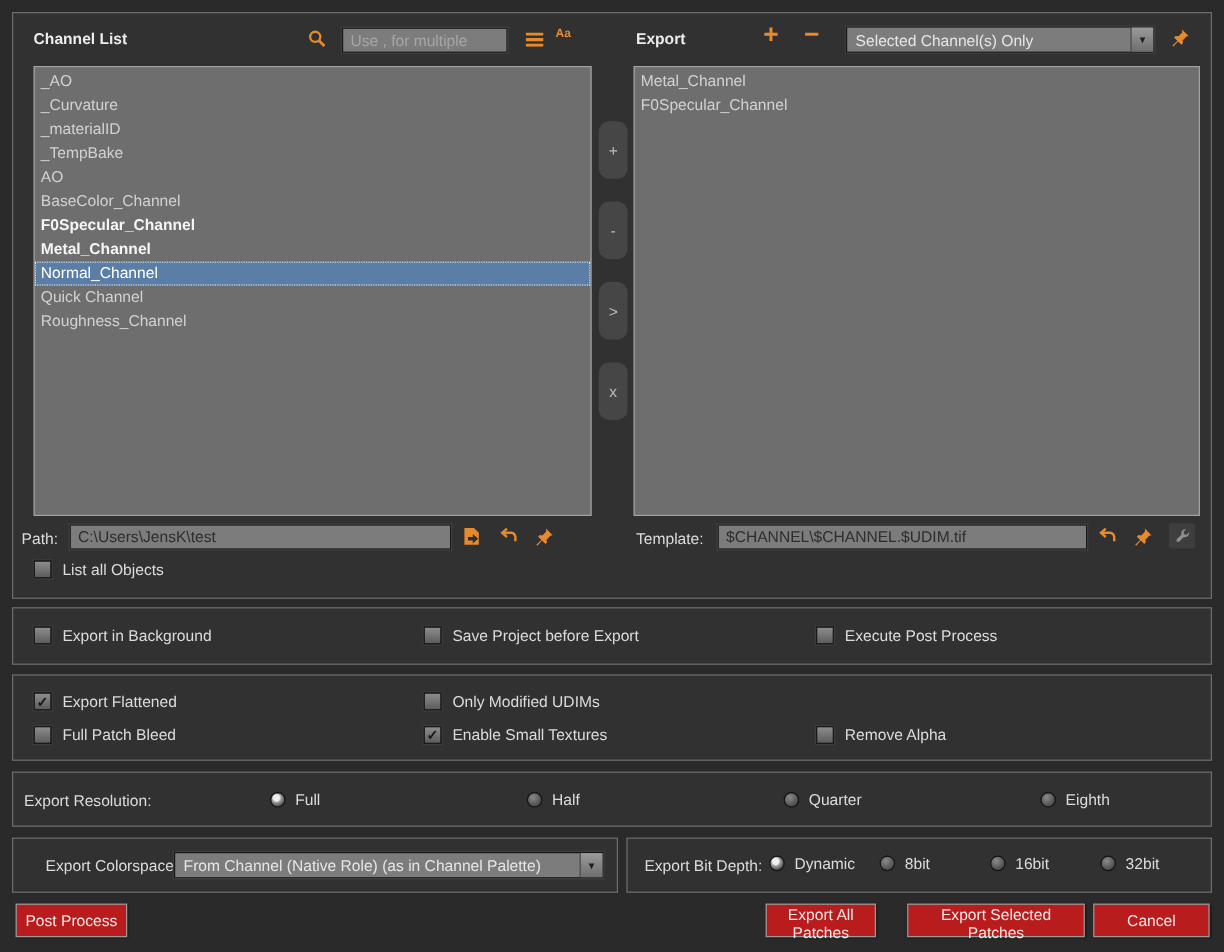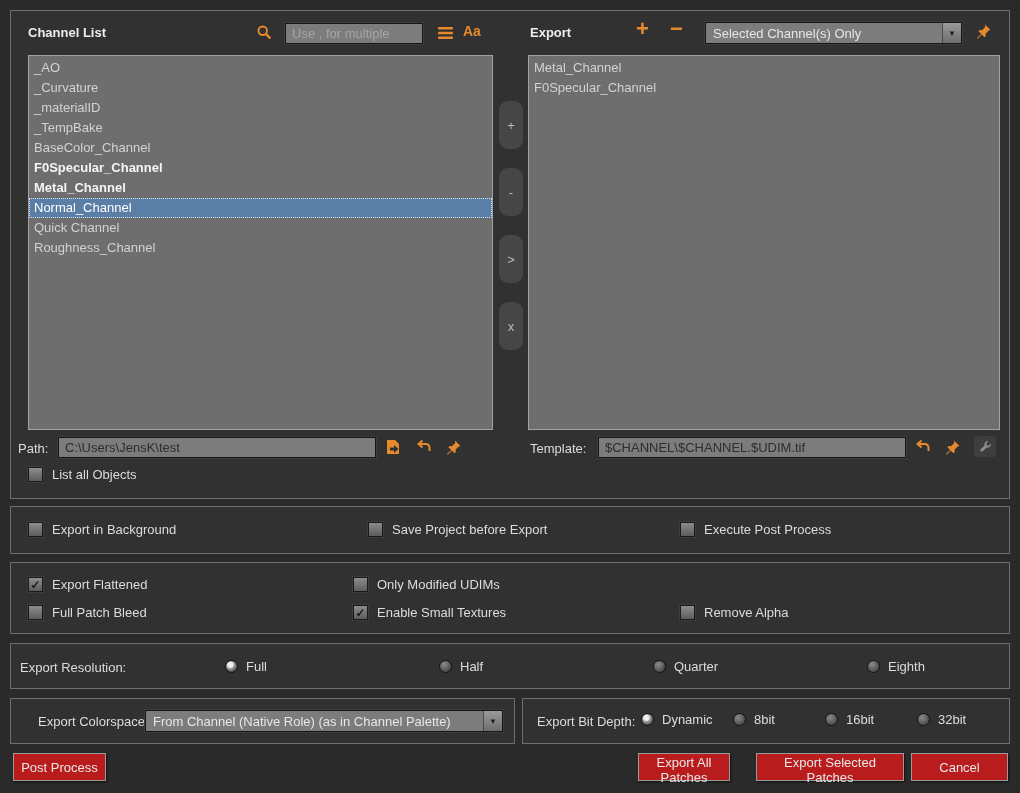--- a/index.html
+++ b/index.html
@@ -42,29 +42,29 @@
         border:1px solid #161616;display:flex;align-items:center;box-shadow:0 0 0 1px #3c3c3c;}
   .dropdown-text{flex:1;padding:0 7px;font-size:13px;color:#e6e6e6;white-space:nowrap;overflow:hidden;}
   .dropdown-arrow{width:18px;align-self:stretch;background:linear-gradient(180deg,#9a9a9a,#6e6e6e);
         border-left:1px solid #4a4a4a;display:flex;align-items:center;justify-content:center;
         font-size:8px;color:#1e1e1e;}
 
   .icon{position:absolute;display:flex;align-items:center;justify-content:center;}
   .glyph-orange{color:#e78a2e;font-weight:bold;}
   .plus-icon{left:636px;top:16px;font-size:22px;}
   .minus-icon{left:670px;top:16px;font-size:22px;}
-  .aa-icon{left:463px;top:23px;font-size:14px;}
+  .aa-icon{left:463px;top:23px;font-size:10px;}
   .tools-box{left:974px;top:436px;width:22px;height:21px;background:#3e3e3e;border-radius:3px;}
 
   .checkbox{position:absolute;display:flex;align-items:center;gap:9px;font-size:13px;color:#dcdcdc;white-space:nowrap;}
   .cb-box{width:15px;height:15px;box-sizing:border-box;background:linear-gradient(180deg,#8d8d8d,#5c5c5c);
         border:1px solid #1a1a1a;box-shadow:0 0 0 1px #3c3c3c;display:flex;align-items:center;
         justify-content:center;font-size:12px;font-weight:bold;color:#181818;}
   .cb-listall{left:28px;top:467px;}
-  .cb-g2-1{left:28px;top:522px;} .cb-g2-2{left:353px;top:522px;margin-left:15px;} .cb-g2-3{left:680px;top:522px;}
+  .cb-g2-1{left:28px;top:522px;} .cb-g2-2{left:353px;top:522px;} .cb-g2-3{left:680px;top:522px;}
   .cb-g3-1{left:28px;top:577px;} .cb-g3-2{left:353px;top:577px;}
   .cb-g3-3{left:28px;top:605px;} .cb-g3-4{left:353px;top:605px;} .cb-g3-5{left:680px;top:605px;}
 
   .radio-group{position:absolute;display:flex;}
   .rg-resolution{left:225px;top:659px;gap:19px;}
   .rg-resolution .radio-item{flex:0 0 195px;}
   .rg-bitdepth{left:641px;top:712px;}
   .rg-bitdepth .radio-item{flex:0 0 92px;}
   .radio-item{display:flex;align-items:center;gap:8px;font-size:13px;color:#dcdcdc;white-space:nowrap;}
   .rb{width:13px;height:13px;border-radius:50%;box-sizing:border-box;border:1px solid #141414;
@@ -116,20 +116,21 @@
   <svg width="16" height="16" viewBox="0 0 16 16">
     <path d="M9 1.5l5.5 5.5-1.8.5-3.2 3.2.3 2.3-1.3 1.3-2.8-2.8-3.9 4.2-.8-.8 4.2-3.9L2.4 8.2l1.3-1.3 2.3.3L9.2 4 9 1.5z" fill="#e78a2e"></path>
   </svg>
 </span>
 
 <div class="list list-left">
     <div class="list-item">_AO</div>
     <div class="list-item">_Curvature</div>
     <div class="list-item">_materialID</div>
     <div class="list-item">_TempBake</div>
+    <div class="list-item">AO</div>
     <div class="list-item">BaseColor_Channel</div>
     <div class="list-item bold">F0Specular_Channel</div>
     <div class="list-item bold">Metal_Channel</div>
     <div class="list-item selected">Normal_Channel</div>
     <div class="list-item">Quick Channel</div>
     <div class="list-item">Roughness_Channel</div>
   </div>
 <div class="list list-right">
     <div class="list-item">Metal_Channel</div>
     <div class="list-item">F0Specular_Channel</div>

